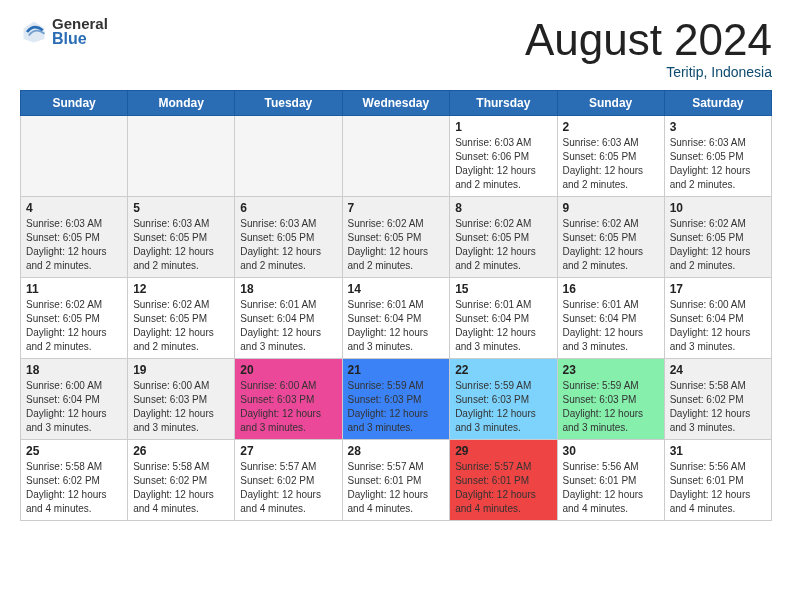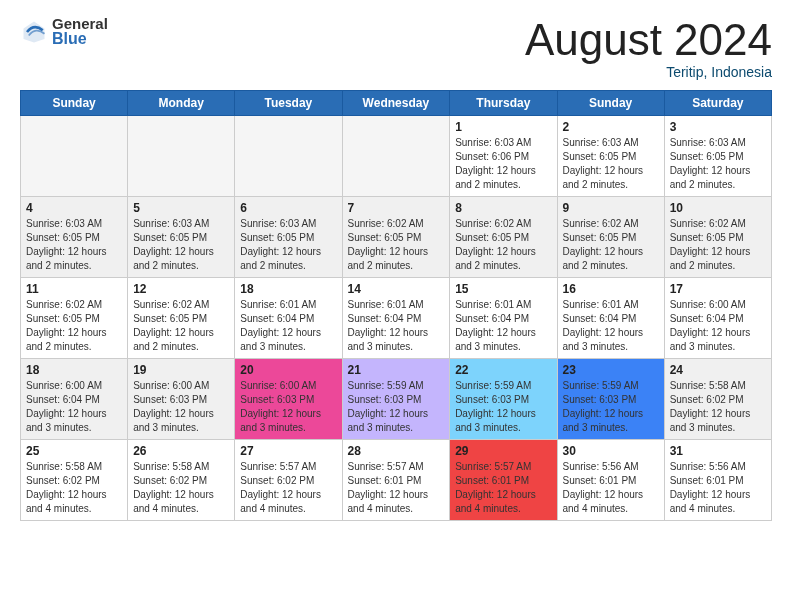--- a/index.html
+++ b/index.html
@@ -271,35 +271,35 @@
 Daylight: 12 hours
 and 3 minutes.</div>
         </td>
         <td style="background: #ec4899;">
           <div class="day-num">20</div>
           <div class="day-info" style="white-space: pre-line;">Sunrise: 6:00 AM
 Sunset: 6:03 PM
 Daylight: 12 hours
 and 3 minutes.</div>
         </td>
-        <td style="background: #c4b5fd;">
+        <td style="background: #3b82f6;">
           <div class="day-num">21</div>
           <div class="day-info" style="white-space: pre-line;">Sunrise: 5:59 AM
 Sunset: 6:03 PM
 Daylight: 12 hours
 and 3 minutes.</div>
         </td>
         <td style="background: #7dd3fc;">
           <div class="day-num">22</div>
           <div class="day-info" style="white-space: pre-line;">Sunrise: 5:59 AM
 Sunset: 6:03 PM
 Daylight: 12 hours
 and 3 minutes.</div>
         </td>
-        <td style="background: #3b82f6;">
+        <td style="background: #86efac;">
           <div class="day-num">23</div>
           <div class="day-info" style="white-space: pre-line;">Sunrise: 5:59 AM
 Sunset: 6:03 PM
 Daylight: 12 hours
 and 3 minutes.</div>
         </td>
         <td style="background: rgb(240, 240, 240);">
           <div class="day-num">24</div>
           <div class="day-info" style="white-space: pre-line;">Sunrise: 5:58 AM
 Sunset: 6:02 PM

